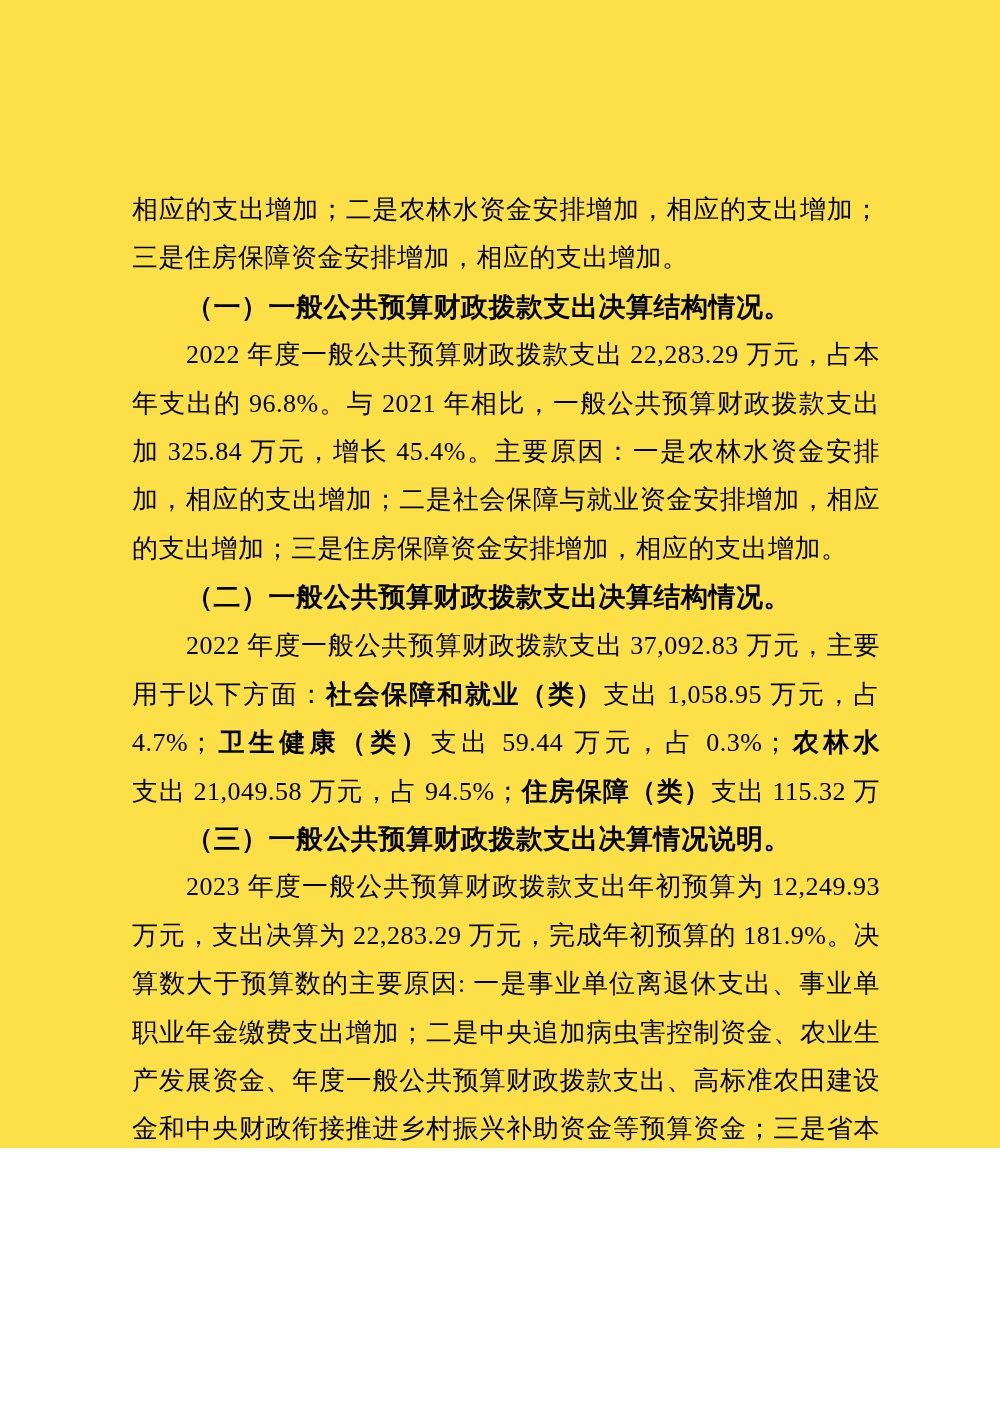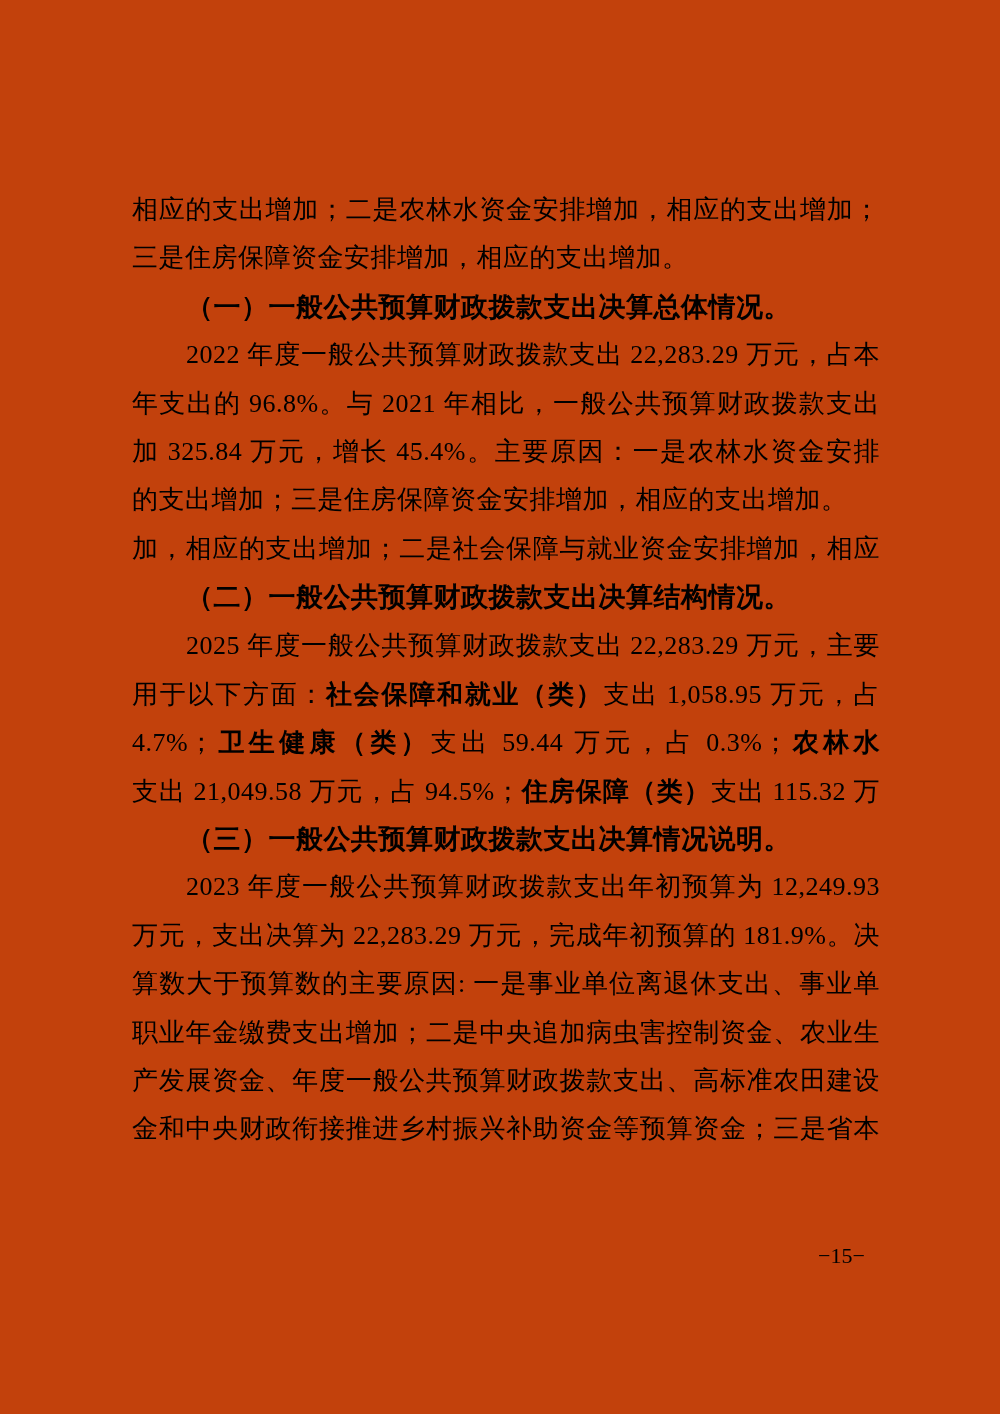--- a/index.html
+++ b/index.html
@@ -1,19 +1,19 @@
 <!DOCTYPE html>
 <html><head>
 <meta charset="utf-8">
 <style>
   html,body{margin:0;padding:0;background:#ffffff;}
   .page{
     position:relative;
-    width:1000px;height:1414px;
-    background:#c2410c;
+    width:1000px;height:1148px;
+    background:#fde047;
     overflow:hidden;
     font-family:"Liberation Serif","DejaVu Serif",serif;
     color:#000000;
   }
   .content{
     position:absolute;
     left:132px;top:186px;
     width:748px;
   }
   .line{
@@ -50,31 +50,31 @@
 </style>
 </head>
 <body>
 
 <div class="page">
   <div class="content">
 
     <div class="line j"><span>相应的支出增加；二是农林水资金安排增加，相应的支出增加；</span></div>
     <div class="line"><span>三是住房保障资金安排增加，相应的支出增加。</span></div>
 
-    <div class="line h indent"><span>（一）一般公共预算财政拨款支出决算总体情况。</span></div>
+    <div class="line h indent"><span>（一）一般公共预算财政拨款支出决算结构情况。</span></div>
 
     <div class="line j indent"><span>2022 年度一般公共预算财政拨款支出 22,283.29 万元，占本</span></div>
     <div class="line j"><span>年支出的 96.8%。与 2021 年相比，一般公共预算财政拨款支出增</span></div>
     <div class="line j"><span>加 325.84 万元，增长 45.4%。主要原因：一是农林水资金安排增</span></div>
+    <div class="line j"><span>加，相应的支出增加；二是社会保障与就业资金安排增加，相应</span></div>
     <div class="line"><span>的支出增加；三是住房保障资金安排增加，相应的支出增加。</span></div>
-    <div class="line j"><span>加，相应的支出增加；二是社会保障与就业资金安排增加，相应</span></div>
 
     <div class="line h indent"><span>（二）一般公共预算财政拨款支出决算结构情况。</span></div>
 
-    <div class="line j indent"><span>2025 年度一般公共预算财政拨款支出 22,283.29 万元，主要</span></div>
+    <div class="line j indent"><span>2022 年度一般公共预算财政拨款支出 37,092.83 万元，主要</span></div>
     <div class="line j"><span>用于以下方面：</span><span class="b">社会保障和就业（类）</span><span>支出 1,058.95 万元，占</span></div>
     <div class="line j"><span>4.7%；</span><span class="b">卫生健康（类）</span><span>支出 59.44 万元，占 0.3%；</span><span class="b">农林水（类）</span></div>
     <div class="line j"><span>支出 21,049.58 万元，占 94.5%；</span><span class="b">住房保障（类）</span><span>支出 115.32 万</span></div>
 
     <div class="line h indent"><span>（三）一般公共预算财政拨款支出决算情况说明。</span></div>
 
     <div class="line j indent"><span>2023 年度一般公共预算财政拨款支出年初预算为 12,249.93</span></div>
     <div class="line j"><span>万元，支出决算为 22,283.29 万元，完成年初预算的 181.9%。决</span></div>
     <div class="line j"><span>算数大于预算数的主要原因: 一是事业单位离退休支出、事业单位</span></div>
     <div class="line j"><span>职业年金缴费支出增加；二是中央追加病虫害控制资金、农业生</span></div>

